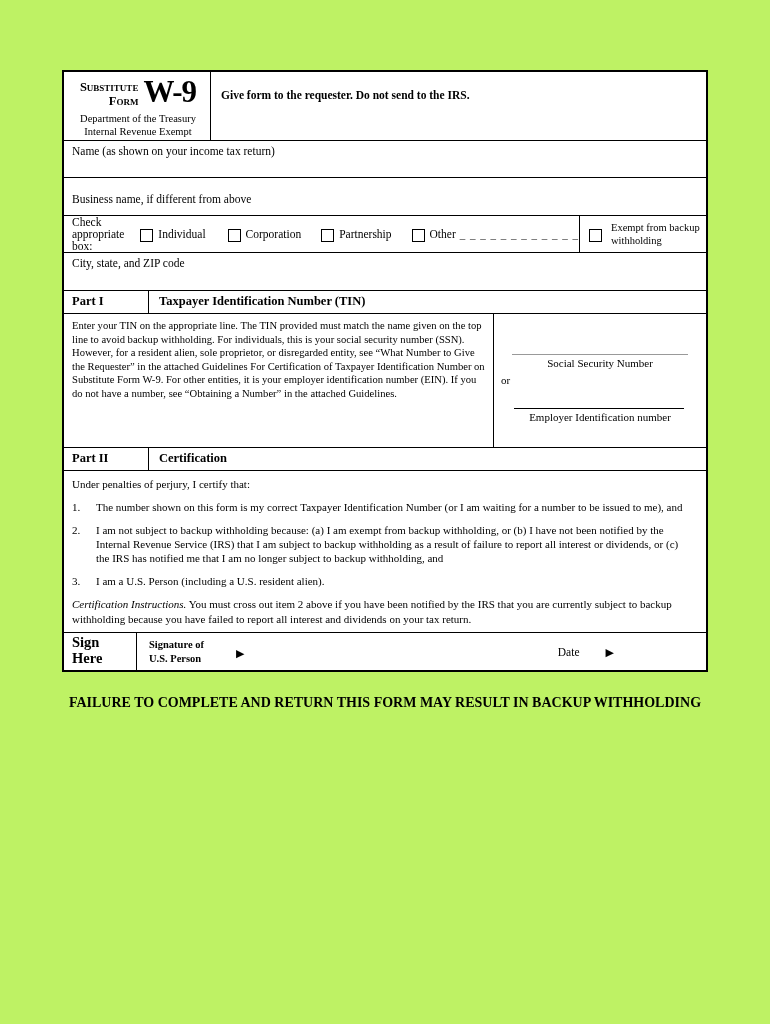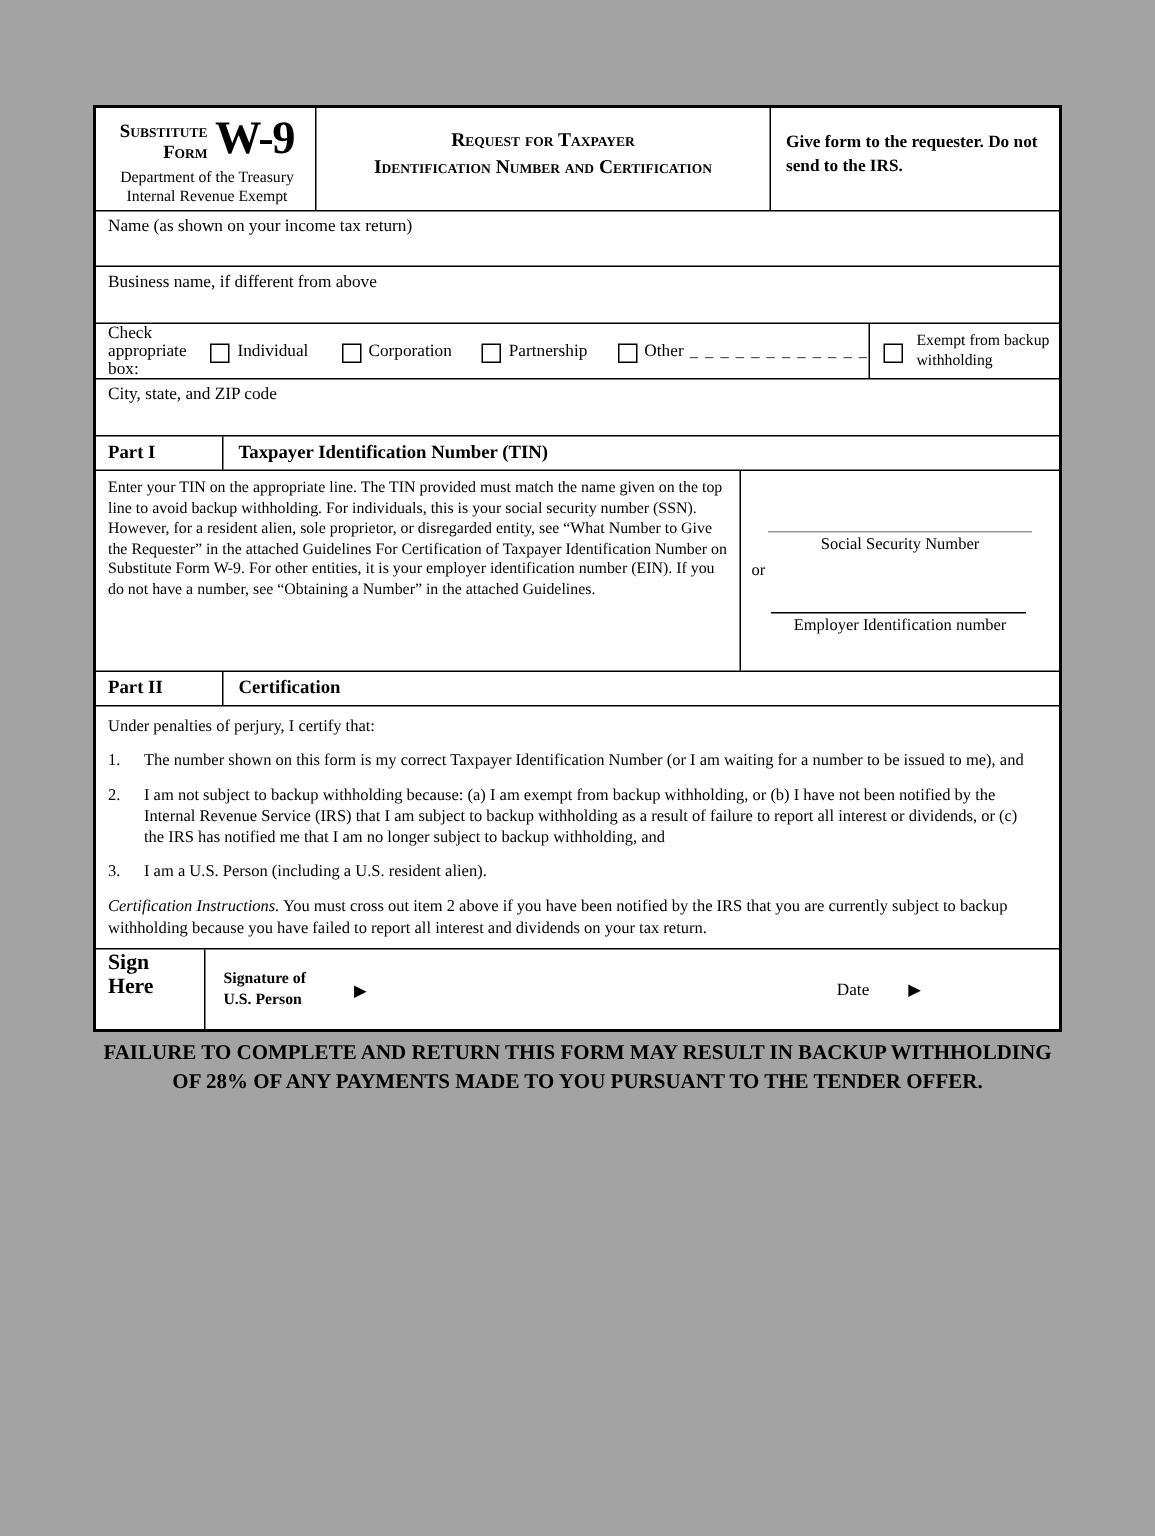--- a/index.html
+++ b/index.html
@@ -4,21 +4,21 @@
 <style>
   * { margin:0; padding:0; box-sizing:border-box; }
   html,body { background:#ffffff; }
   body {
     width:770px; height:1024px;
     font-family:"Liberation Serif", serif;
     color:#000;
     position:relative;
     overflow:hidden;
   }
-  .page { position:absolute; left:0; top:0; width:770px; height:1024px; background:#a3a3a3; }
+  .page { position:absolute; left:0; top:0; width:770px; height:1024px; background:#bef264; }
 
   .form-box {
     position:absolute; left:62px; top:70px; width:646px;
     border:2px solid #000;
     background:#fff;
   }
   .frow { display:flex; }
   .frow + .frow { border-top:1.5px solid #000; }
   .bdr-r { border-right:1.5px solid #000; }
 
@@ -36,21 +36,21 @@
   .hdr-mid {
     width:303px; display:flex; flex-direction:column; justify-content:center;
     align-items:center; text-align:center;
     font-weight:bold; font-variant:small-caps; font-size:13px; line-height:1.4;
     padding-bottom:8px;
   }
   .hdr-right { flex:1; padding:16px 12px 0 10px; font-weight:bold; font-size:11.5px; line-height:1.35; }
 
   
   .row-name { height:37px; }
-  .row-biz  { height:38px; }
+  .row-biz  { height:38px;align-items:center; }
   .row-city { height:38px; }
   .field-cell { flex:1; padding:4px 8px 0 8px; font-size:11.5px; }
 
   
   .row-check { height:37px; }
   .check-left { width:531px; display:flex; align-items:center; font-size:11.5px; padding-left:8px; }
   .cb {
     display:inline-block; width:13px; height:13px;
     border:1.7px solid #000; background:#fff; flex:none;
     margin:0 5px 0 0; position:relative; top:1px;
@@ -82,21 +82,21 @@
   
   .row-p2b { height:162px; display:block; padding:6px 12px 0 8px; font-size:11px; line-height:1.28; }
   .p2-intro { margin-bottom:9px; }
   .cert-item { display:flex; margin-bottom:9px; }
   .cert-num { width:24px; flex:none; }
   .cert-text { flex:1; }
   .cert-instr { margin-top:1px; }
   .cert-instr i { font-style:italic; }
 
   
-  .row-sign { height:54px; }
+  .row-sign { height:38px; }
   .sign-cell { width:73px; font-weight:bold; font-size:14.5px; line-height:1.1; padding:2px 0 0 8px; }
   .sig-area { flex:1; display:flex; align-items:center; }
   .sig-label { font-weight:bold; font-size:10.5px; line-height:1.25; padding-left:12px; }
   .arrow { font-size:11px; line-height:1; }
   .sig-arrow { margin-left:32px; position:relative; top:2px; }
   .date-block { margin-left:auto; margin-right:92px; display:flex; align-items:center; }
   .date-word { font-weight:normal; font-size:11.5px; }
   .date-arrow { margin-left:26px; position:relative; top:1px; }
 
   
@@ -119,24 +119,20 @@
             <div>Substitute</div>
             <div>Form</div>
           </div>
           <div class="w9">W-9</div>
         </div>
         <div class="dept">
           <div>Department of the Treasury</div>
           <div>Internal Revenue Exempt</div>
         </div>
       </div>
-      <div class="hdr-mid bdr-r">
-        <div>Request for Taxpayer</div>
-        <div>Identification Number and Certification</div>
-      </div>
       <div class="hdr-right">Give form to the requester.  Do not send to the IRS.</div>
     </div>
 
     <div class="frow row-name">
       <div class="field-cell">Name (as shown on your income tax return)</div>
     </div>
 
     <div class="frow row-biz">
       <div class="field-cell">Business name, if different from above</div>
     </div>
@@ -236,16 +232,15 @@
           <span class="arrow date-arrow">▶</span>
           <span></span>
         </div>
       </div>
     </div>
 
   </div>
 
   <div class="footer">
     <div>FAILURE TO COMPLETE AND RETURN THIS FORM MAY RESULT IN BACKUP WITHHOLDING</div>
-    <div>OF 28% OF ANY PAYMENTS MADE TO YOU PURSUANT TO THE TENDER OFFER.</div>
   </div>
 
 </div>
 
 </body></html>

